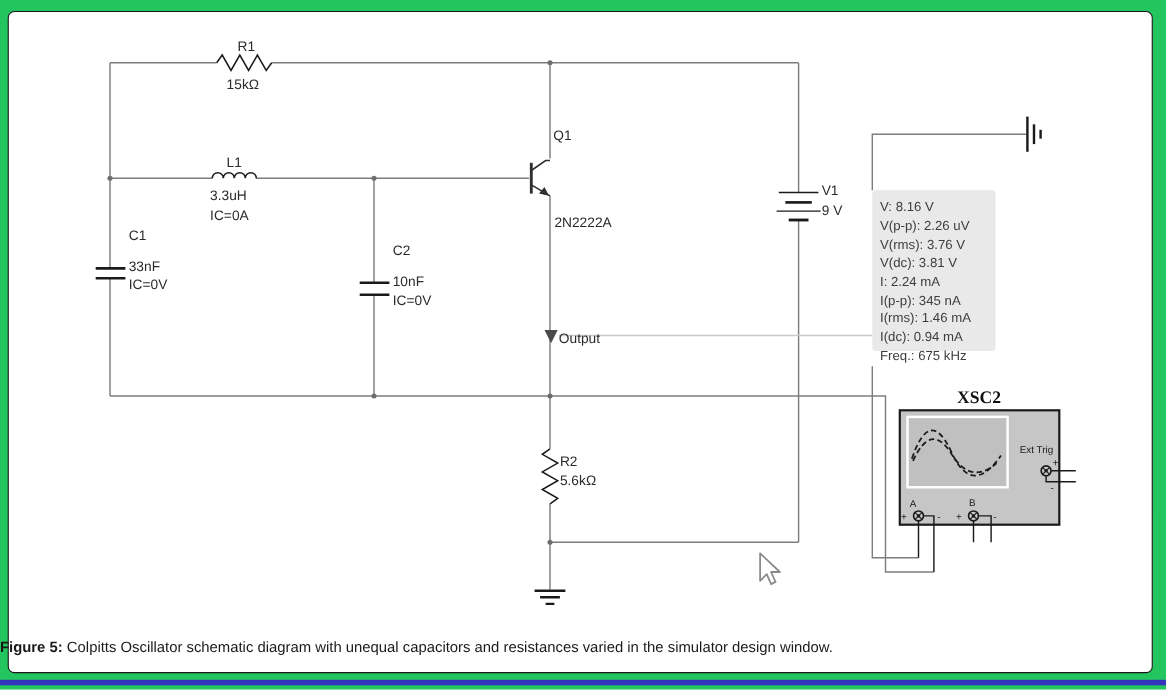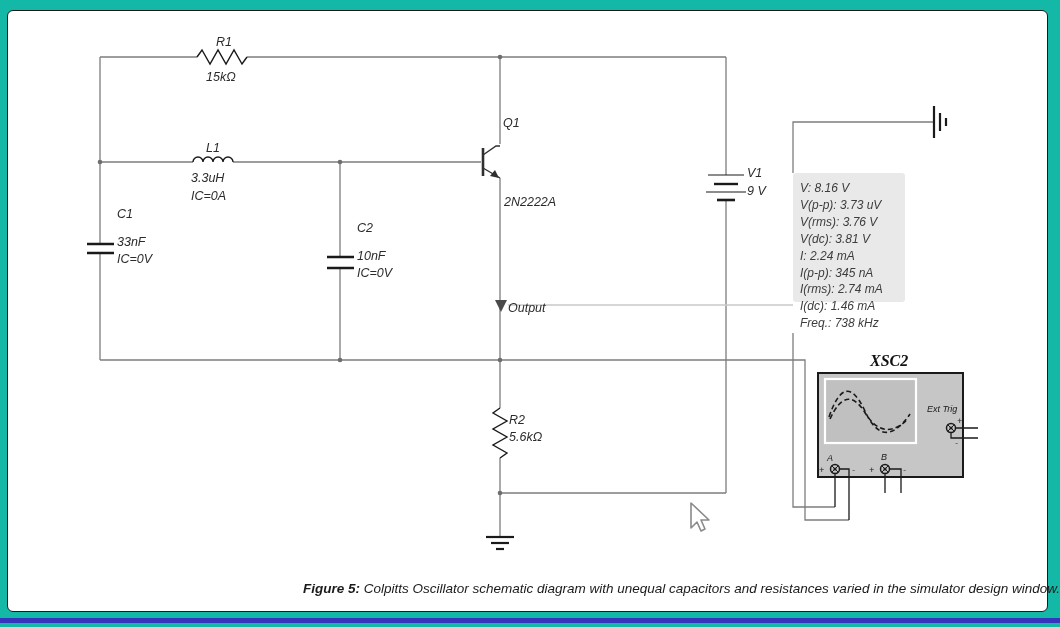--- a/index.html
+++ b/index.html
@@ -1,36 +1,35 @@
 <!DOCTYPE html>
 <html><head>
 <meta charset="utf-8">
 <style>
   html,body{margin:0;padding:0;background:#ffffff;}
   #stage{
-    position:relative;width:1060px;height:627px;background:#14b8a6;overflow:hidden;
+    position:relative;width:1060px;height:627px;background:#22c55e;overflow:hidden;
     font-family:"Liberation Sans", sans-serif;
-    font-style:italic;
   }
   #figure-border{
     position:absolute;left:7px;top:10px;width:1041px;height:602px;
     border:1.5px solid #1a1a1a;border-radius:6px;background:#ffffff;box-sizing:border-box;
   }
   #schematic-svg{position:absolute;left:0;top:0;}
   
   #probe-box{
-    position:absolute;left:793px;top:173px;width:112px;height:129px;
+    position:absolute;left:793px;top:173px;width:112px;height:146px;
     background:#e9e9e9;border-radius:3px;padding:7px 0 0 7px;box-sizing:border-box;
   }
   .probe-line{
     font-size:12px;line-height:16.9px;color:#3d3d3d;white-space:nowrap;
   }
   
   #caption{
-    position:absolute;left:0;top:581px;width:1060px;text-align:right;
+    position:absolute;left:0;top:581px;width:1060px;text-align:left;
     font-size:13.5px;color:#1a1a1a;
   }
   #caption b{font-weight:bold;}
   
   #bottom-bar{
     position:absolute;left:0;top:618px;width:1060px;height:5px;background:#3434bd;
   }
   svg text{font-family:"Liberation Sans", sans-serif;fill:#2b2b2b;}
   text.comp-label{font-size:12.5px;}
   text.tiny{font-size:9px;fill:#1a1a1a;}
@@ -184,26 +183,26 @@
       <text class="tiny" x="869" y="473">+</text>
       <text class="tiny" x="903" y="473">-</text>
       <path d="M885,473.5 V493 M889.5,469 H901 V493" stroke="#1a1a1a" stroke-width="1.3" fill="none"></path>
     </g>
 
     <polygon points="691,503 691,528 697,522 701,531 705,529 701,520 709,520" fill="#ffffff" stroke="#8a8a8a" stroke-width="1.6" stroke-linejoin="round"></polygon>
   </svg>
 
   <div id="probe-box">
     <div class="probe-line">V: 8.16 V</div>
-    <div class="probe-line">V(p-p): 3.73 uV</div>
+    <div class="probe-line">V(p-p): 2.26 uV</div>
     <div class="probe-line">V(rms): 3.76 V</div>
     <div class="probe-line">V(dc): 3.81 V</div>
     <div class="probe-line">I: 2.24 mA</div>
     <div class="probe-line">I(p-p): 345 nA</div>
-    <div class="probe-line">I(rms): 2.74 mA</div>
-    <div class="probe-line">I(dc): 1.46 mA</div>
-    <div class="probe-line">Freq.: 738 kHz</div>
+    <div class="probe-line">I(rms): 1.46 mA</div>
+    <div class="probe-line">I(dc): 0.94 mA</div>
+    <div class="probe-line">Freq.: 675 kHz</div>
   </div>
 
   <div id="caption"><b>Figure 5:</b><span> Colpitts Oscillator schematic diagram with unequal capacitors and resistances varied in the simulator design window.</span></div>
 
   <div id="bottom-bar"></div>
 </div>
 
 </body></html>

